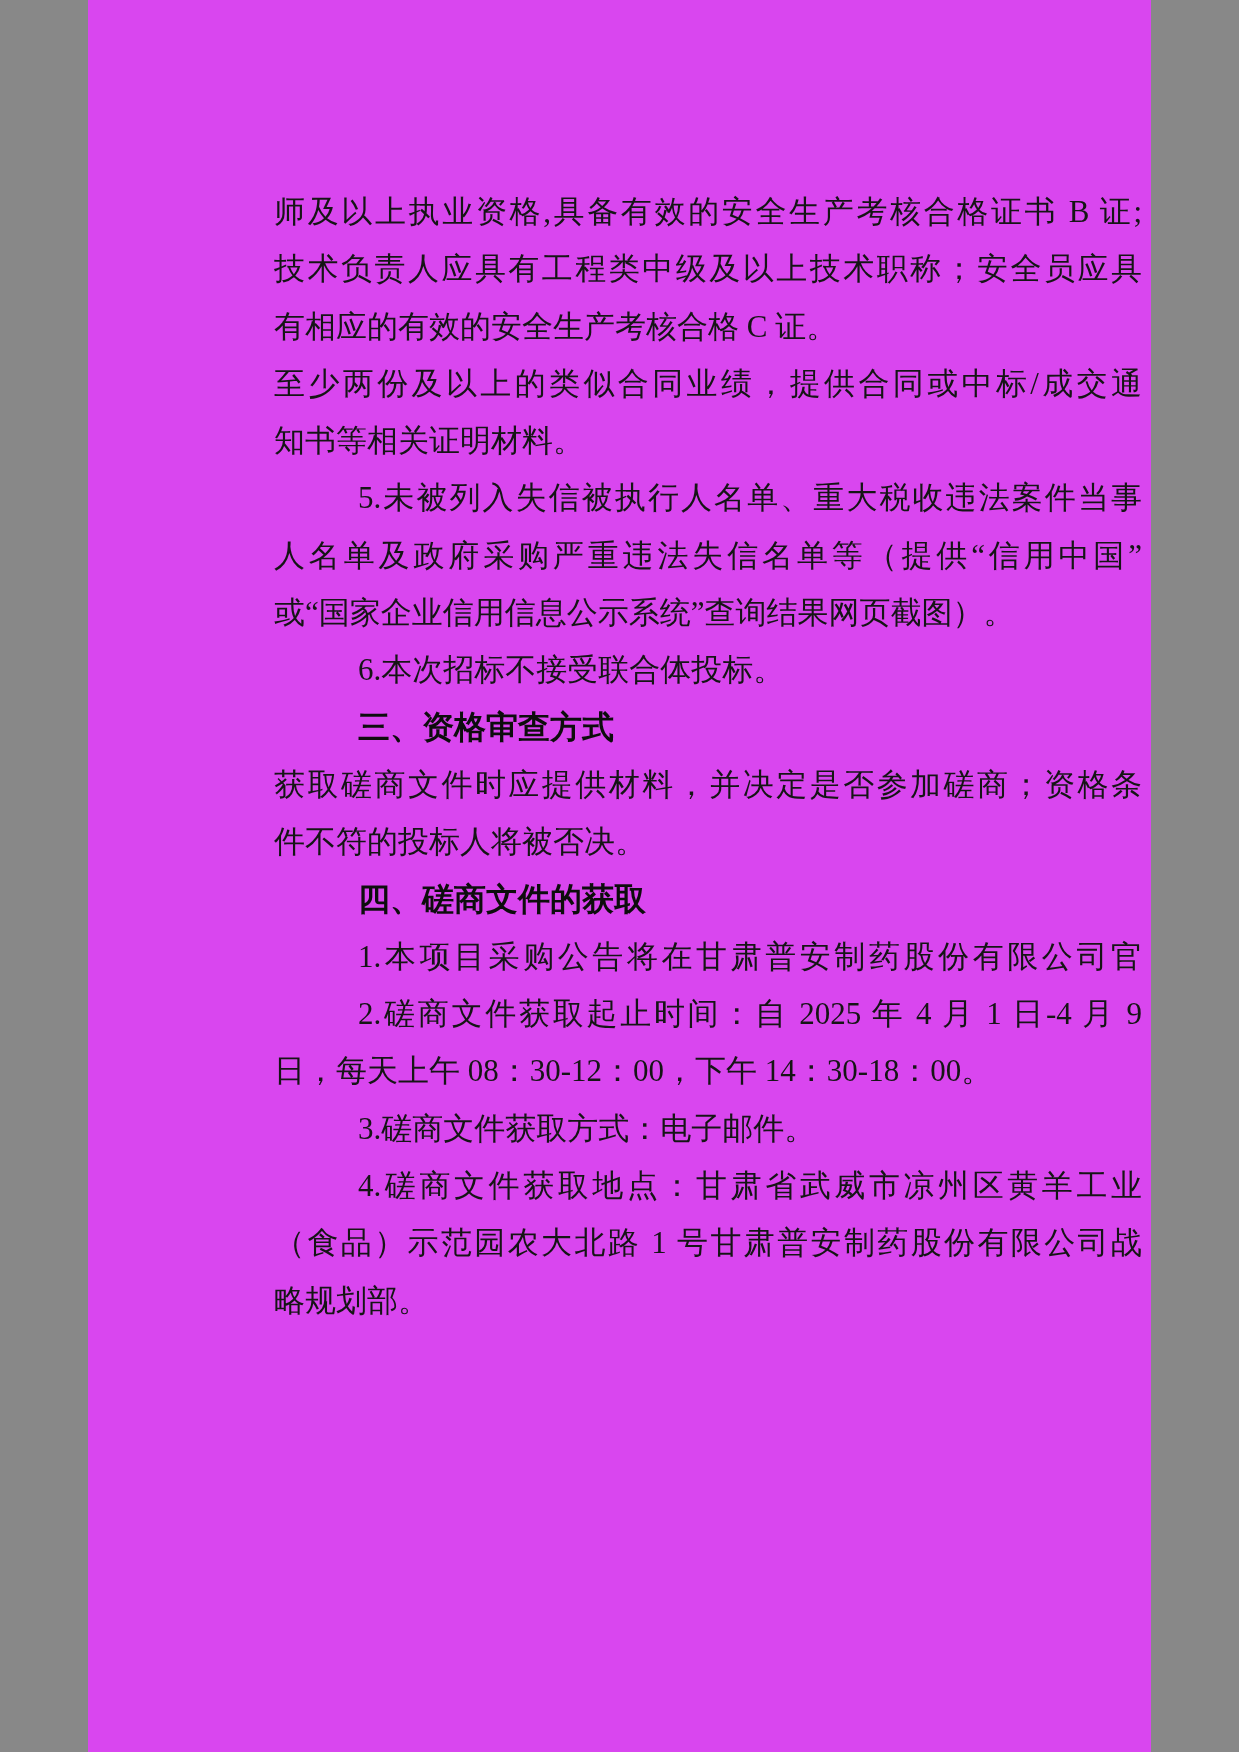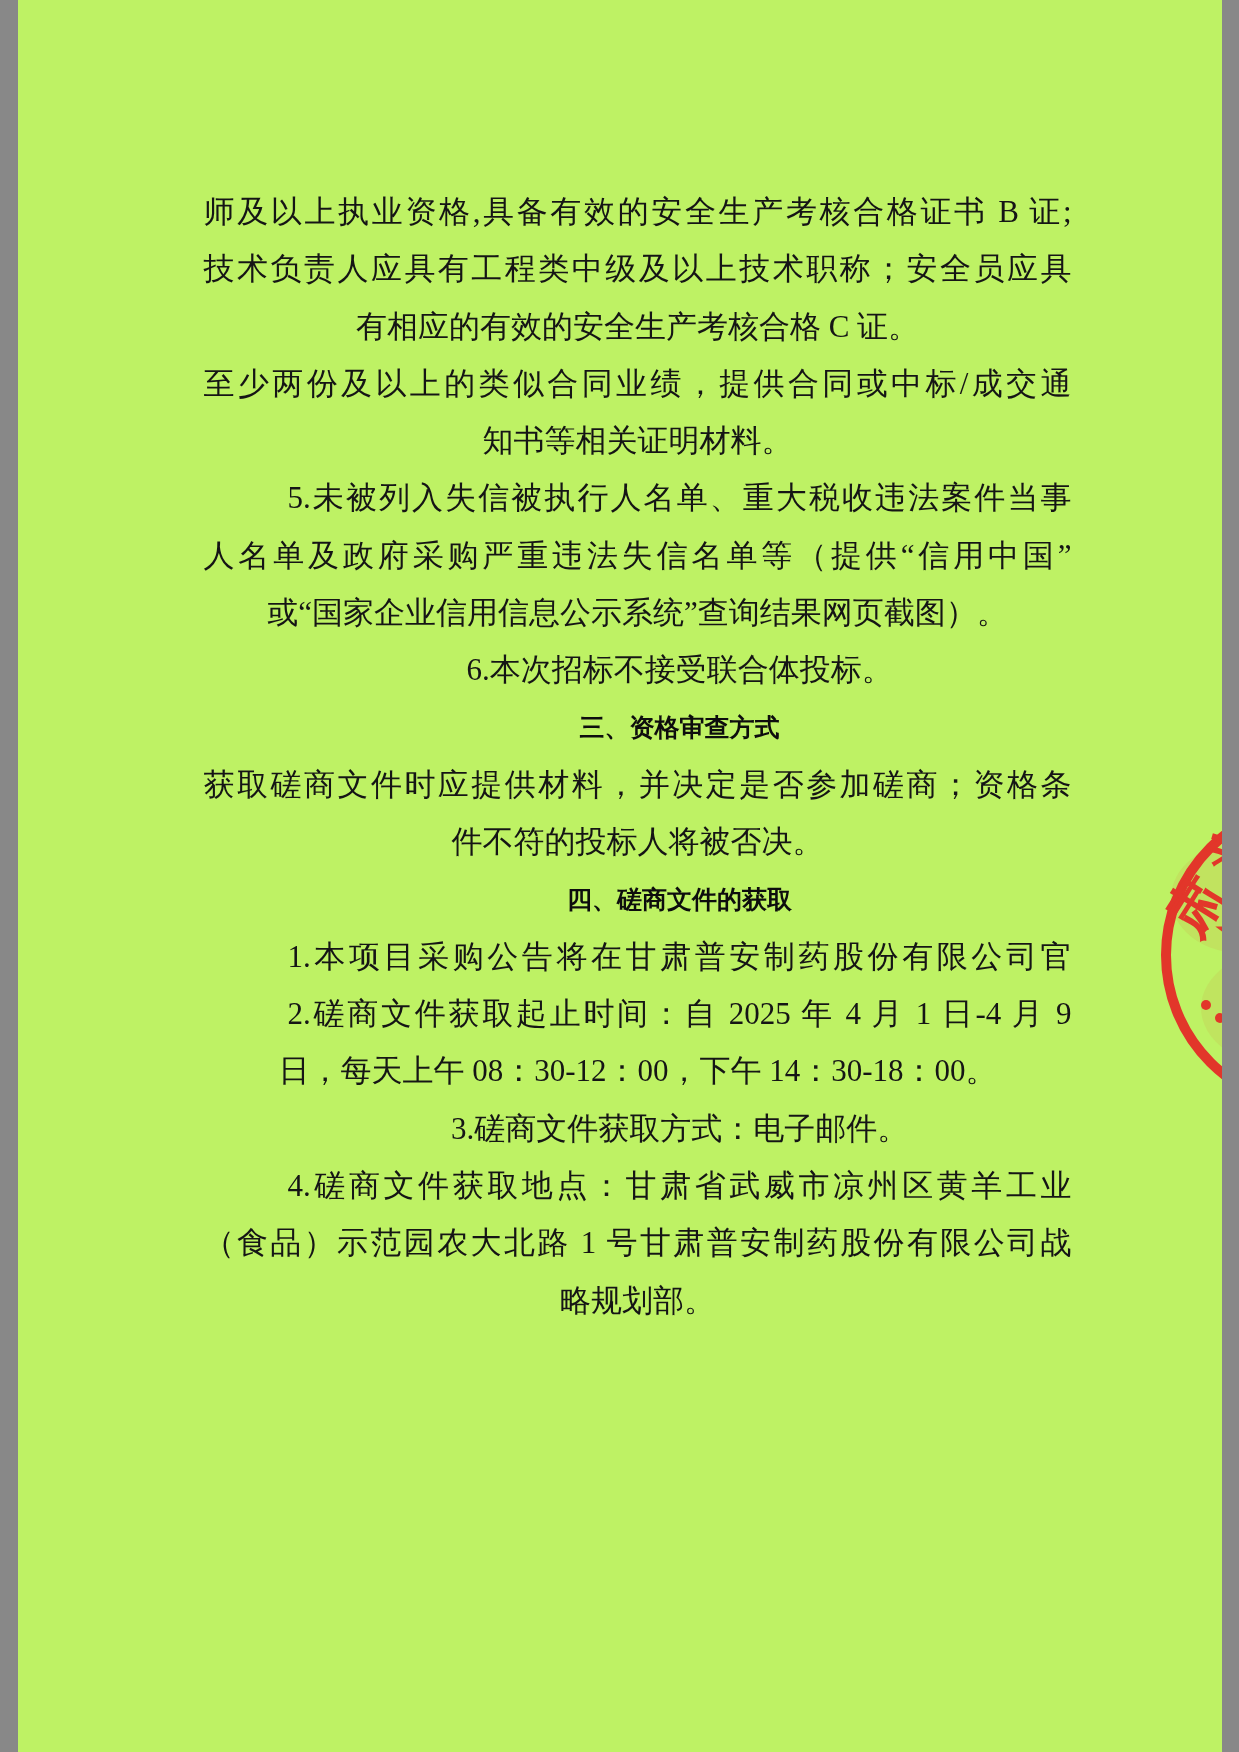--- a/index.html
+++ b/index.html
@@ -2,52 +2,52 @@
 <html><head>
 <meta charset="utf-8">
 <style>
   html, body {
     margin: 0;
     padding: 0;
     background: #888;
   }
   .page {
     position: relative;
-    width: 1204px;
+    width: 1063px;
     height: 1752px;
-    background: #bef264;
+    background: #d946ef;
     overflow: hidden;
     margin: 0 auto;
     font-family: "Liberation Serif", "DejaVu Serif", serif;
   }
   .doc-body {
     position: absolute;
     left: 186px;
     top: 183px;
     width: 868px;
   }
   .line {
     height: 57.3px;
     line-height: 57.3px;
     font-size: 31px;
     color: #151515;
-    text-align: center;
+    text-align: left;
     font-family: "Liberation Serif", "DejaVu Serif", serif;
   }
   .line.justify {
     text-align: justify;
     text-align-last: justify;
   }
   .line.indent {
     text-indent: 84px;
   }
   .line.heading {
     font-family: "Liberation Sans", "DejaVu Sans", sans-serif;
     font-weight: 700;
-    font-size: 25px;
+    font-size: 32px;
     color: #0d0d0d;
   }
   .seal {
     position: absolute;
     left: 1128px;
     top: 778px;
     width: 250px;
     height: 330px;
     pointer-events: none;
   }

